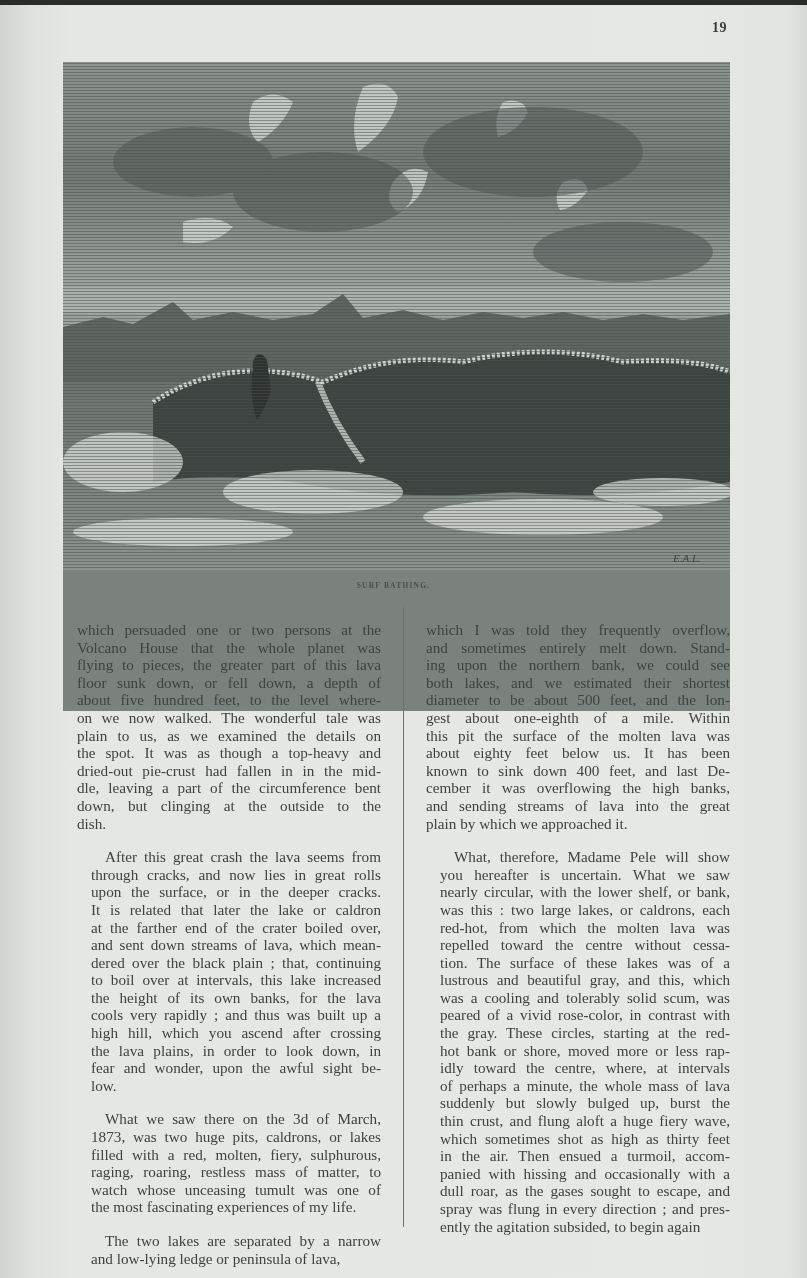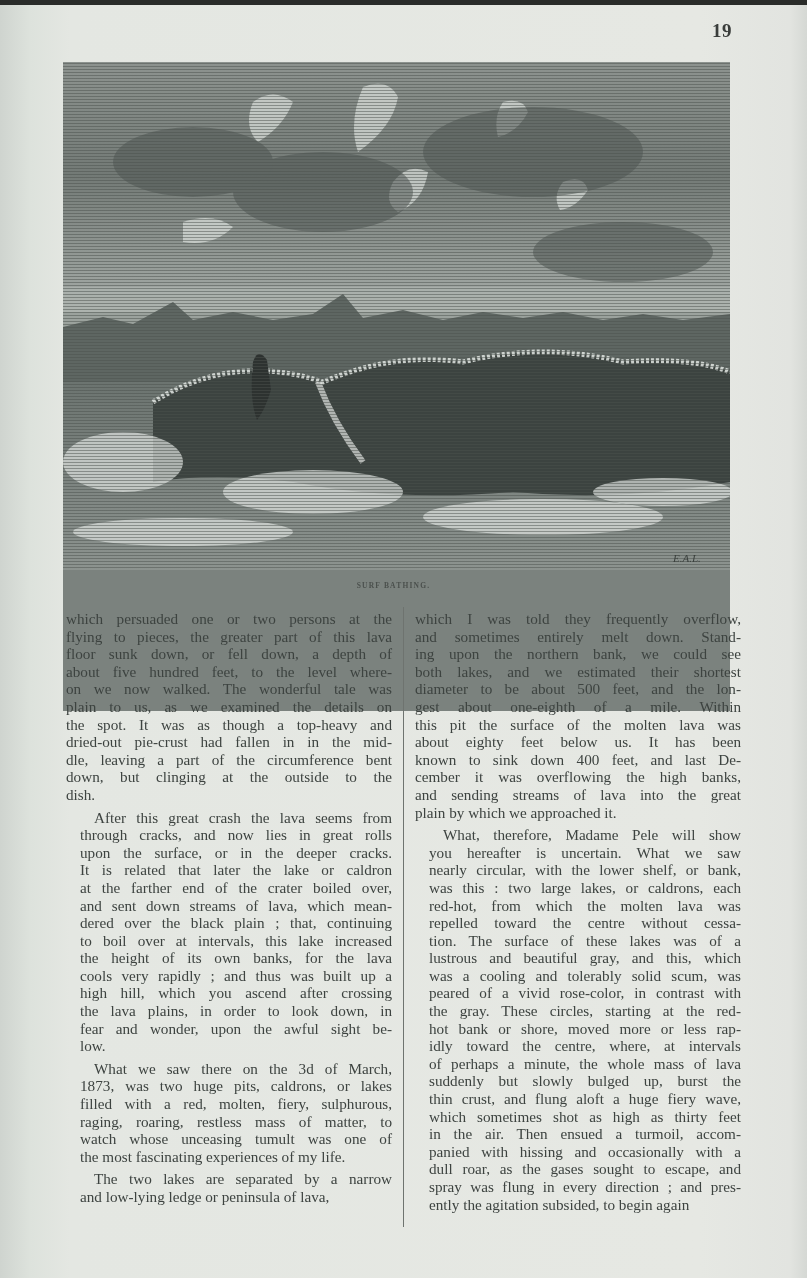--- a/index.html
+++ b/index.html
@@ -12,42 +12,42 @@
   .page {
     position: absolute; left: 0; top: 0; width: 807px; height: 1278px;
     background: linear-gradient(90deg, #cfd4cf 0px, #dde2dc 30px, #e4e7e2 70px, #e6e8e3 700px, #e2e4e0 790px, #d5d8d4 807px);
   }
   .top-edge {
     position: absolute; left: 0; top: 0; width: 807px; height: 5px;
     background: #2a2c2a;
   }
   .page-number {
     position: absolute; left: 712px; top: 20px;
-    font-size: 19px; font-weight: bold; color: #3a3d3b;
+    font-size: 14px; font-weight: bold; color: #3a3d3b;
     letter-spacing: 0.5px;
   }
   .illustration {
     position: absolute; left: 63px; top: 62px; width: 667px; height: 649px;
     overflow: hidden;
     background: #7b827e;
   }
   .illustration svg { display: block; }
   .caption {
     position: absolute; left: 0; top: 581px; width: 807px;
     text-align: center; font-size: 7.5px; font-weight: bold;
     letter-spacing: 1.2px; color: #4b504d;
     padding-left: 0;
   }
   .caption span { display: inline-block; margin-left: -20px; }
   .col {
     position: absolute; top: 605px; width: 336px;
     font-size: 15.2px; line-height: 17.6px; text-align: justify;
     color: #3d4340;
   }
-  .col p { margin: 5px; }
+  .col p { margin: 16px; }
   .col p.indent { text-indent: 14px; }
   .col .line { display: block; text-align: justify; text-align-last: justify; white-space: nowrap; }
   .col .line.last { text-align-last: left; }
   .col-left { left: 61px; }
   .col-right { left: 410px; }
   .divider {
     position: absolute; left: 403px; top: 607px; width: 1px; height: 620px;
     background: #6e736f;
   }
 </style>
@@ -121,20 +121,21 @@
     </svg>
   </div>
 
   <div class="caption">
     <span>SURF BATHING.</span>
   </div>
 
   <div class="col col-left" id="col-left">
       <p>
         <span class="line">which persuaded one or two persons at the</span>
+        <span class="line">Volcano House that the whole planet was</span>
         <span class="line">flying to pieces, the greater part of this lava</span>
         <span class="line">floor sunk down, or fell down, a depth of</span>
         <span class="line">about five hundred feet, to the level where-</span>
         <span class="line">on we now walked.  The wonderful tale was</span>
         <span class="line">plain to us, as we examined the details on</span>
         <span class="line">the spot.  It was as though a top-heavy and</span>
         <span class="line">dried-out pie-crust had fallen in in the mid-</span>
         <span class="line">dle, leaving a part of the circumference bent</span>
         <span class="line">down, but clinging at the outside to the</span>
         <span class="line last">dish.</span>

